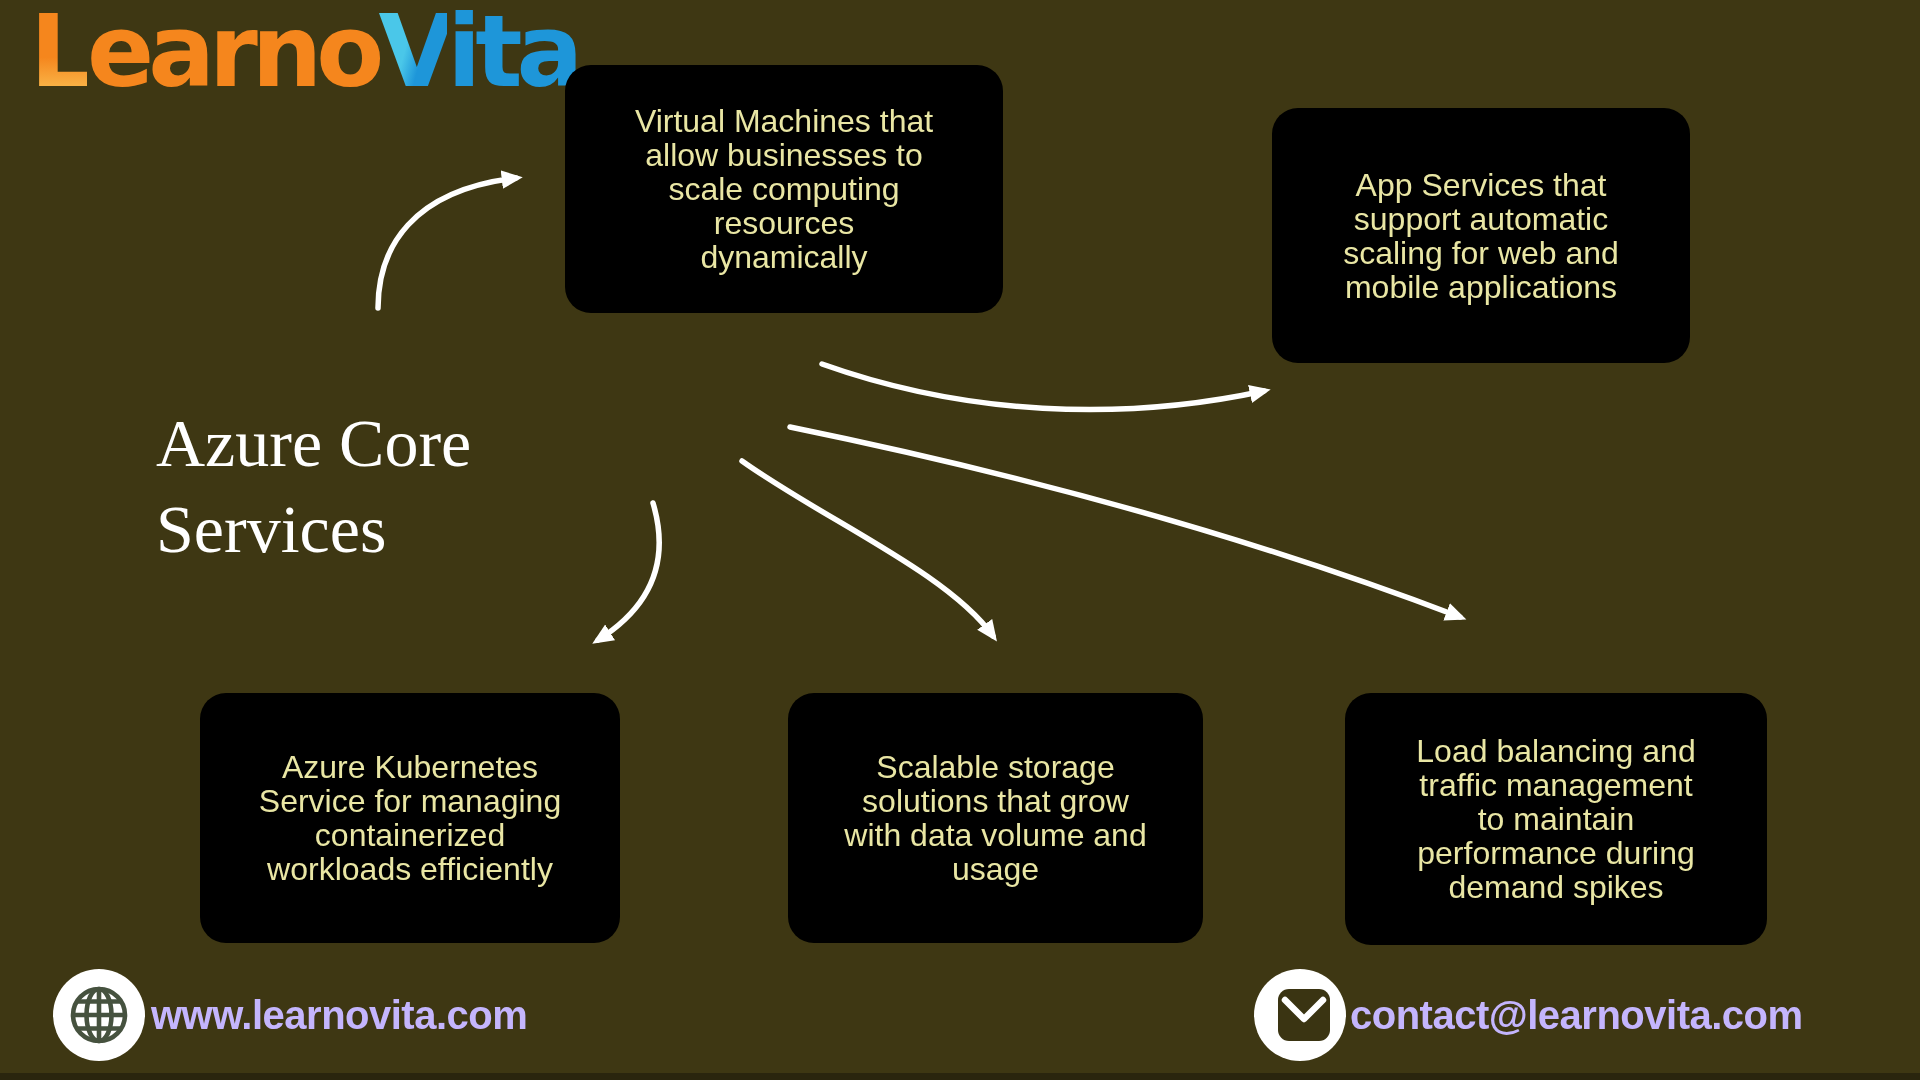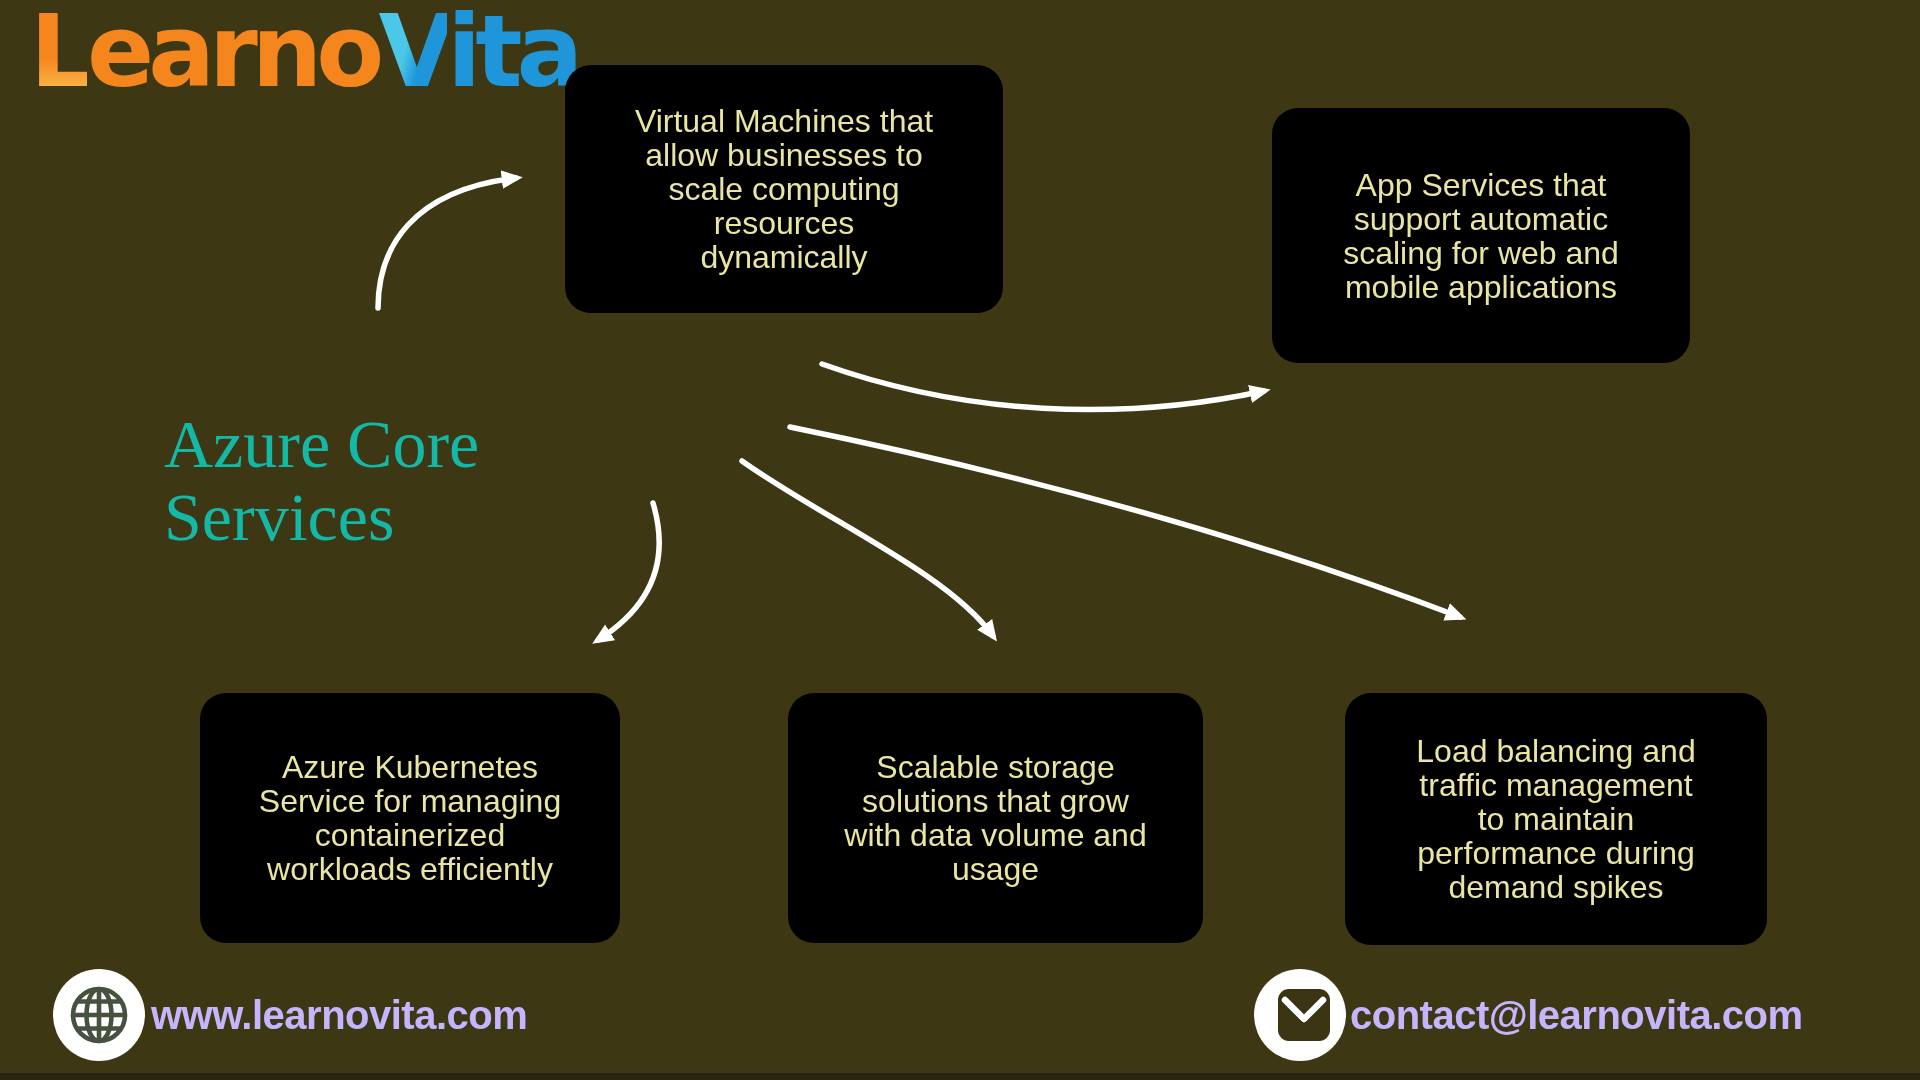--- a/index.html
+++ b/index.html
@@ -19,23 +19,23 @@
     -webkit-background-clip:text;background-clip:text;color:transparent;
   }
   .logo-earno{color:#F5861D;}
   .logo-v{
     background:linear-gradient(105deg,#4AC7E9 42%,#1E96D9 60%);
     -webkit-background-clip:text;background-clip:text;color:transparent;
   }
   .logo-ita{color:#1E96D9;}
   
   .title{
-    position:absolute;left:152px;top:396px;margin:12px;
+    position:absolute;left:152px;top:396px;margin:4px;
     font-family:"Liberation Serif",serif;font-weight:400;
-    font-size:68px;line-height:73px;color:#14b8a6;
+    font-size:68px;line-height:86px;color:#ffffff;
     white-space:pre-line;
   }
   
   .card{
     position:absolute;background:#000000;border-radius:26px;
     display:flex;align-items:center;justify-content:center;
     color:#E9E6A4;font-size:32px;line-height:34px;text-align:center;
     white-space:pre-line;
   }
   .card-vm      {left:565px; top:65px;  width:438px;height:248px;}

